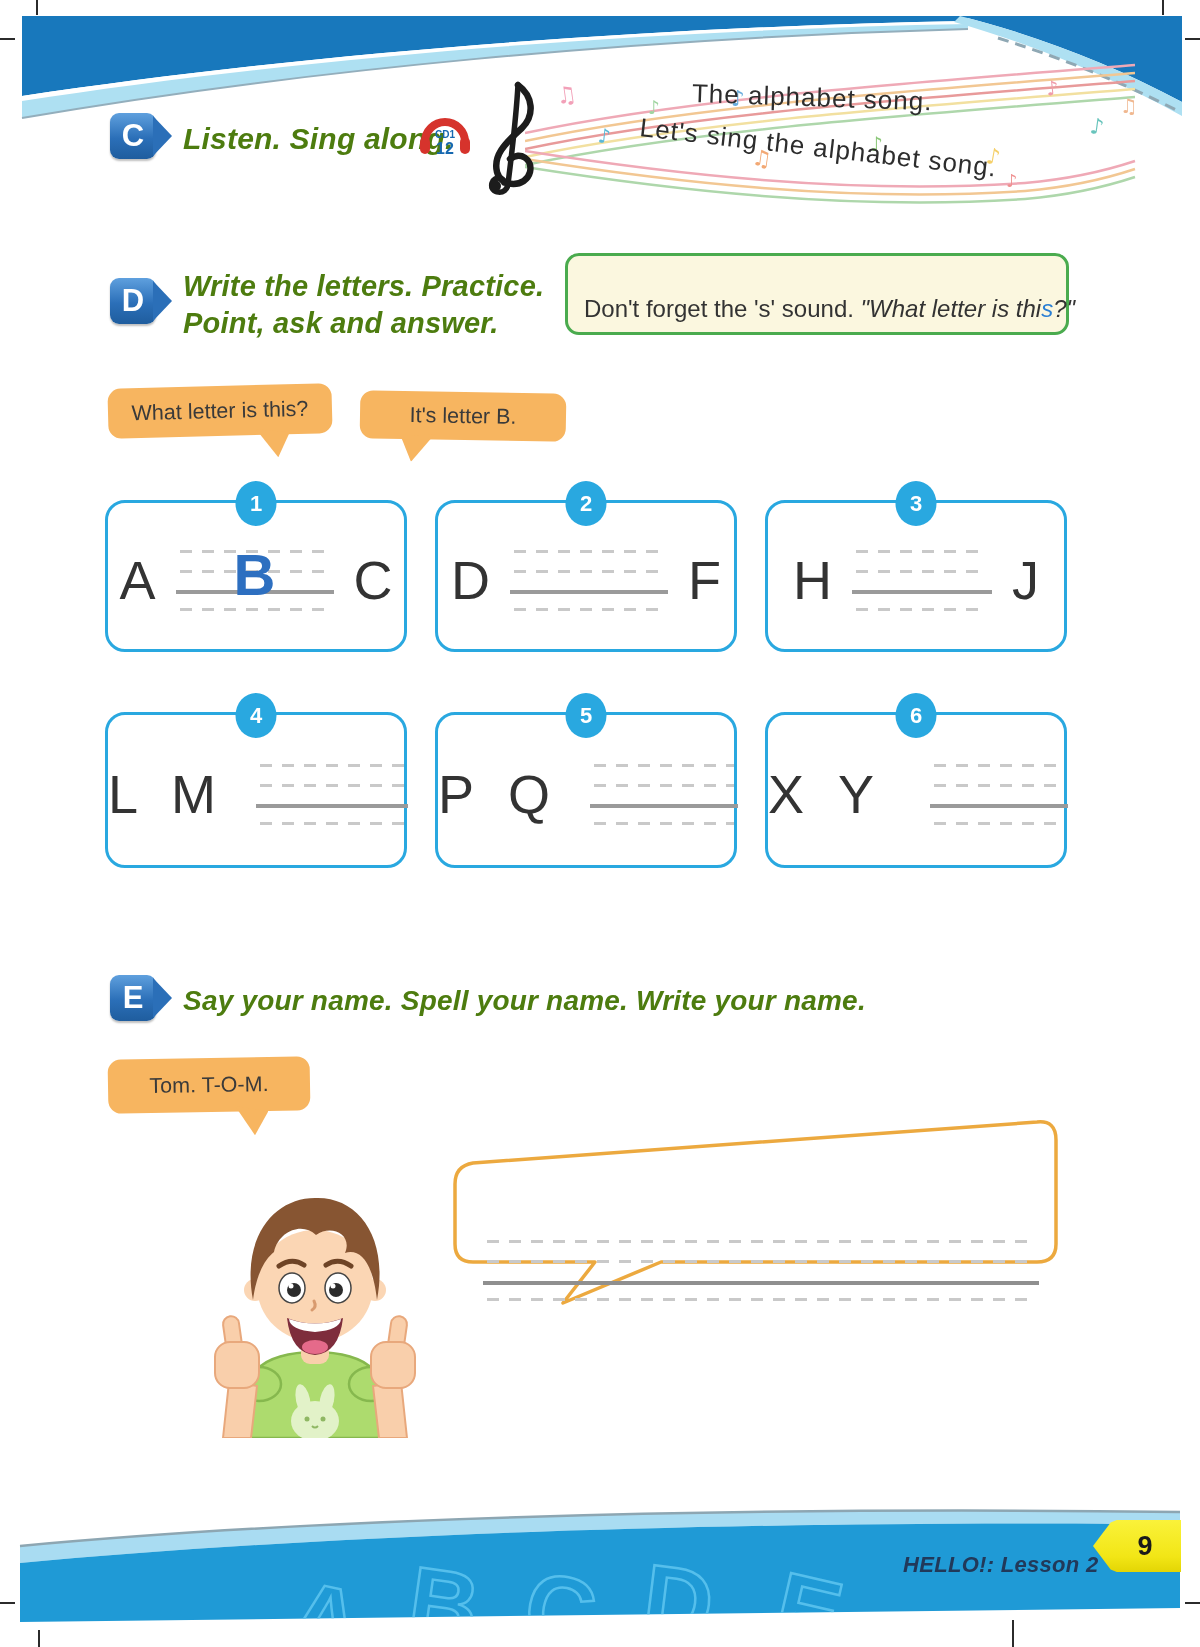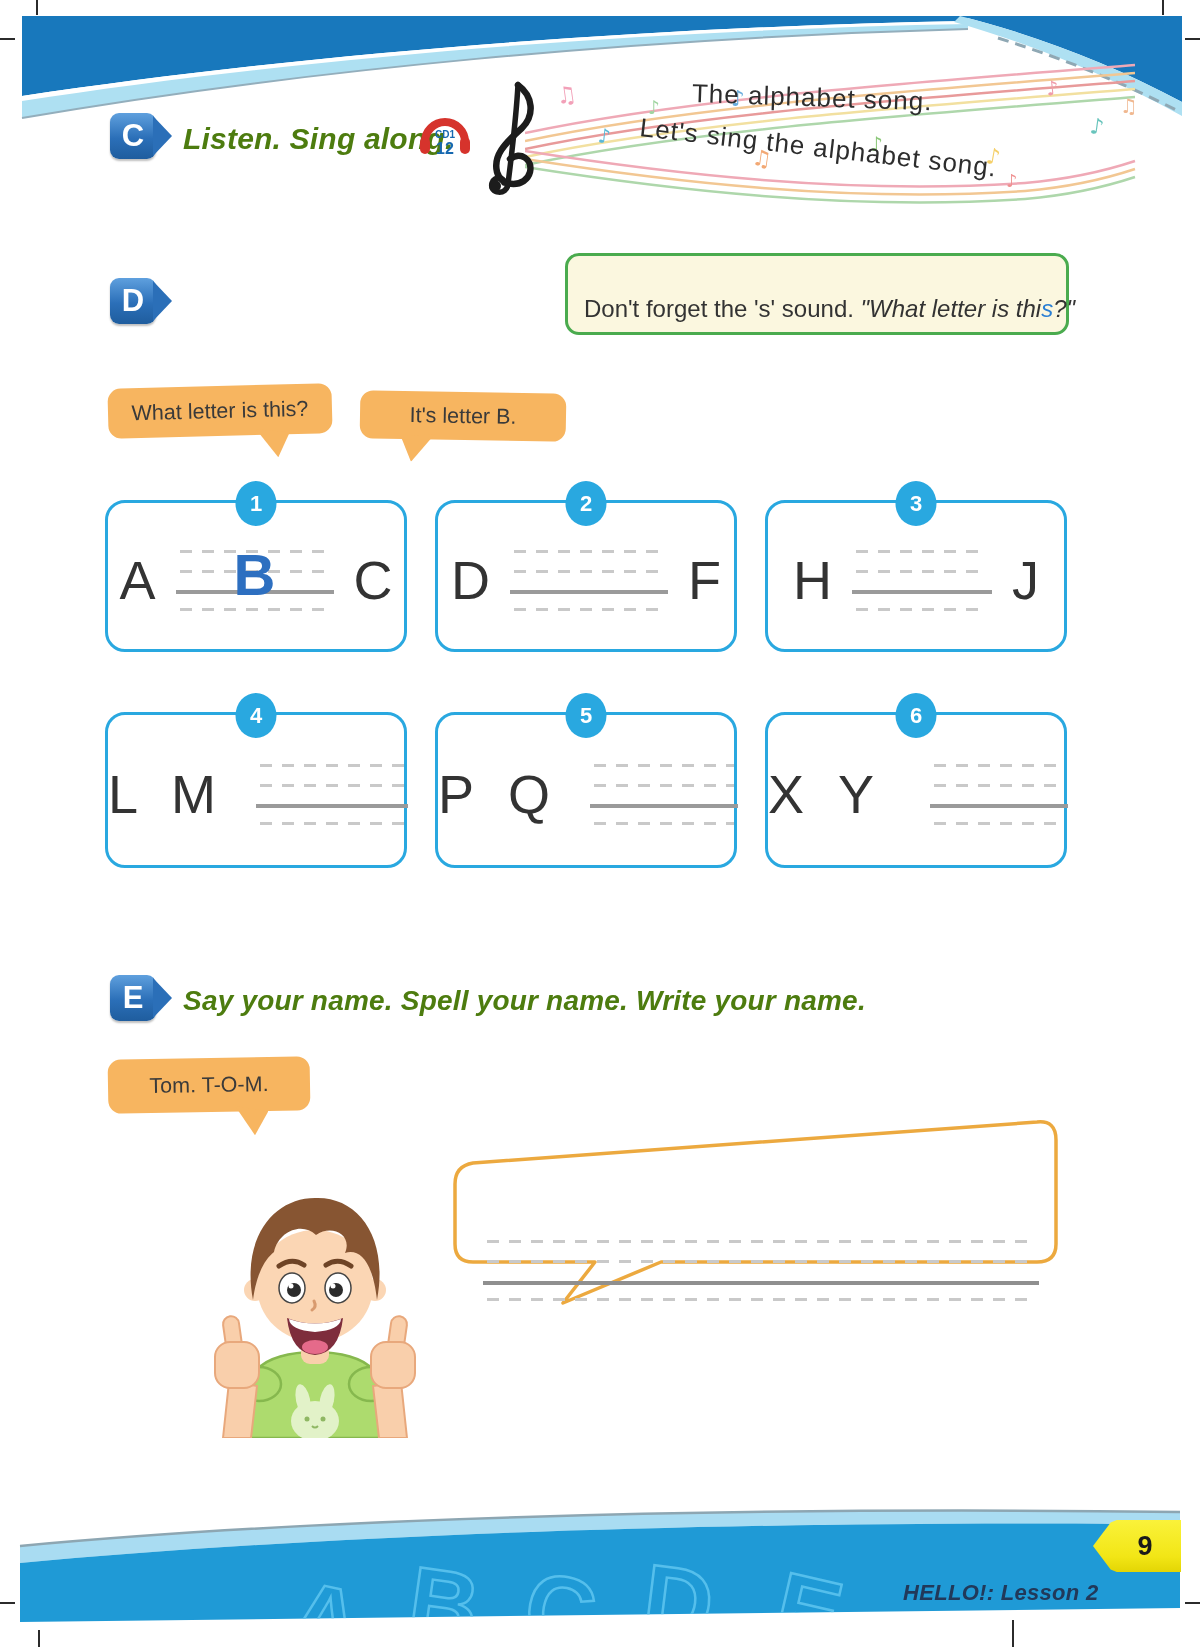--- a/index.html
+++ b/index.html
@@ -99,21 +99,21 @@
     position:absolute; left:50%; top:50%; transform:translate(-50%,-58%);
     font-size:58px; font-weight:bold; color:#2d6fc0; line-height:1;
   }
 
   
   .guide-big { position:absolute; left:487px; top:1238px; width:548px; height:64px; }
 
   
   .footer-label {
     position:absolute; left:903px; top:1552px; font-size:22px;
-    font-weight:bold; font-style:italic; color:#21395a; letter-spacing:.3px;margin-top:28px;
+    font-weight:bold; font-style:italic; color:#21395a; letter-spacing:.3px;
   }
   .page-tab {
     position:absolute; left:1093px; top:1520px; width:88px; height:52px;
     background:linear-gradient(180deg,#faf23a 0%,#f2e616 70%,#e3d504 100%);
     clip-path:polygon(0 50%,20% 5%,27% 0,100% 0,100% 100%,27% 100%,20% 95%);
     display:flex; align-items:center; justify-content:center;
   }
   .page-num { font-size:27px; font-weight:bold; color:#1a1a1a; padding-left:16px; }
 </style>
 </head>
@@ -186,20 +186,24 @@
     <path d="M7,32 A20,20 0 0 1 47,32" fill="none" stroke="#d6332c" stroke-width="8" stroke-linecap="round"></path>
     <rect x="2" y="27" width="10" height="17" rx="5" fill="#d6332c"></rect>
     <rect x="42" y="27" width="10" height="17" rx="5" fill="#d6332c"></rect>
     <text x="27" y="28" text-anchor="middle" font-size="10" font-weight="bold" fill="#1668b0">CD1</text>
     <text x="27" y="44" text-anchor="middle" font-size="16" font-weight="bold" fill="#1668b0">12</text>
   </svg>
 
   <div class="sec-badge" style="left:110px;top:278px">
     <div class="rect">D</div>
     <div class="point"></div>
+  </div>
+  <div class="sec-title" style="left:183px;top:268px">
+    <div>Write the letters. Practice.</div>
+    <div>Point, ask and answer.</div>
   </div>
 
   <div class="tip-box">
     <div class="tip-body">
       <span>Don't forget the 's' sound.</span>
       <span class="tip-quote">
         <span>"What letter is thi</span><span class="tip-s">s</span><span>?"</span>
       </span>
     </div>
   </div>

